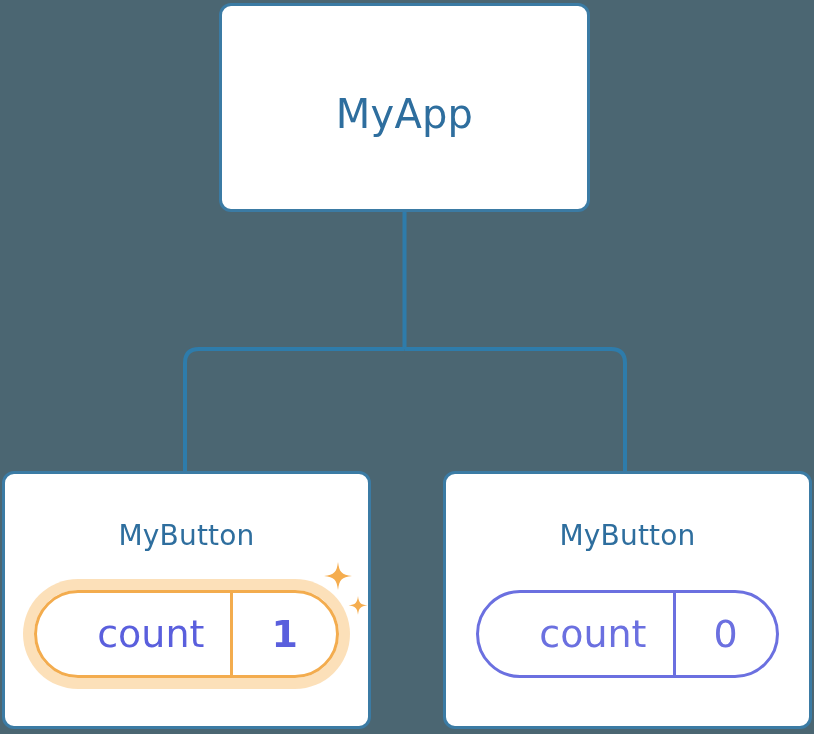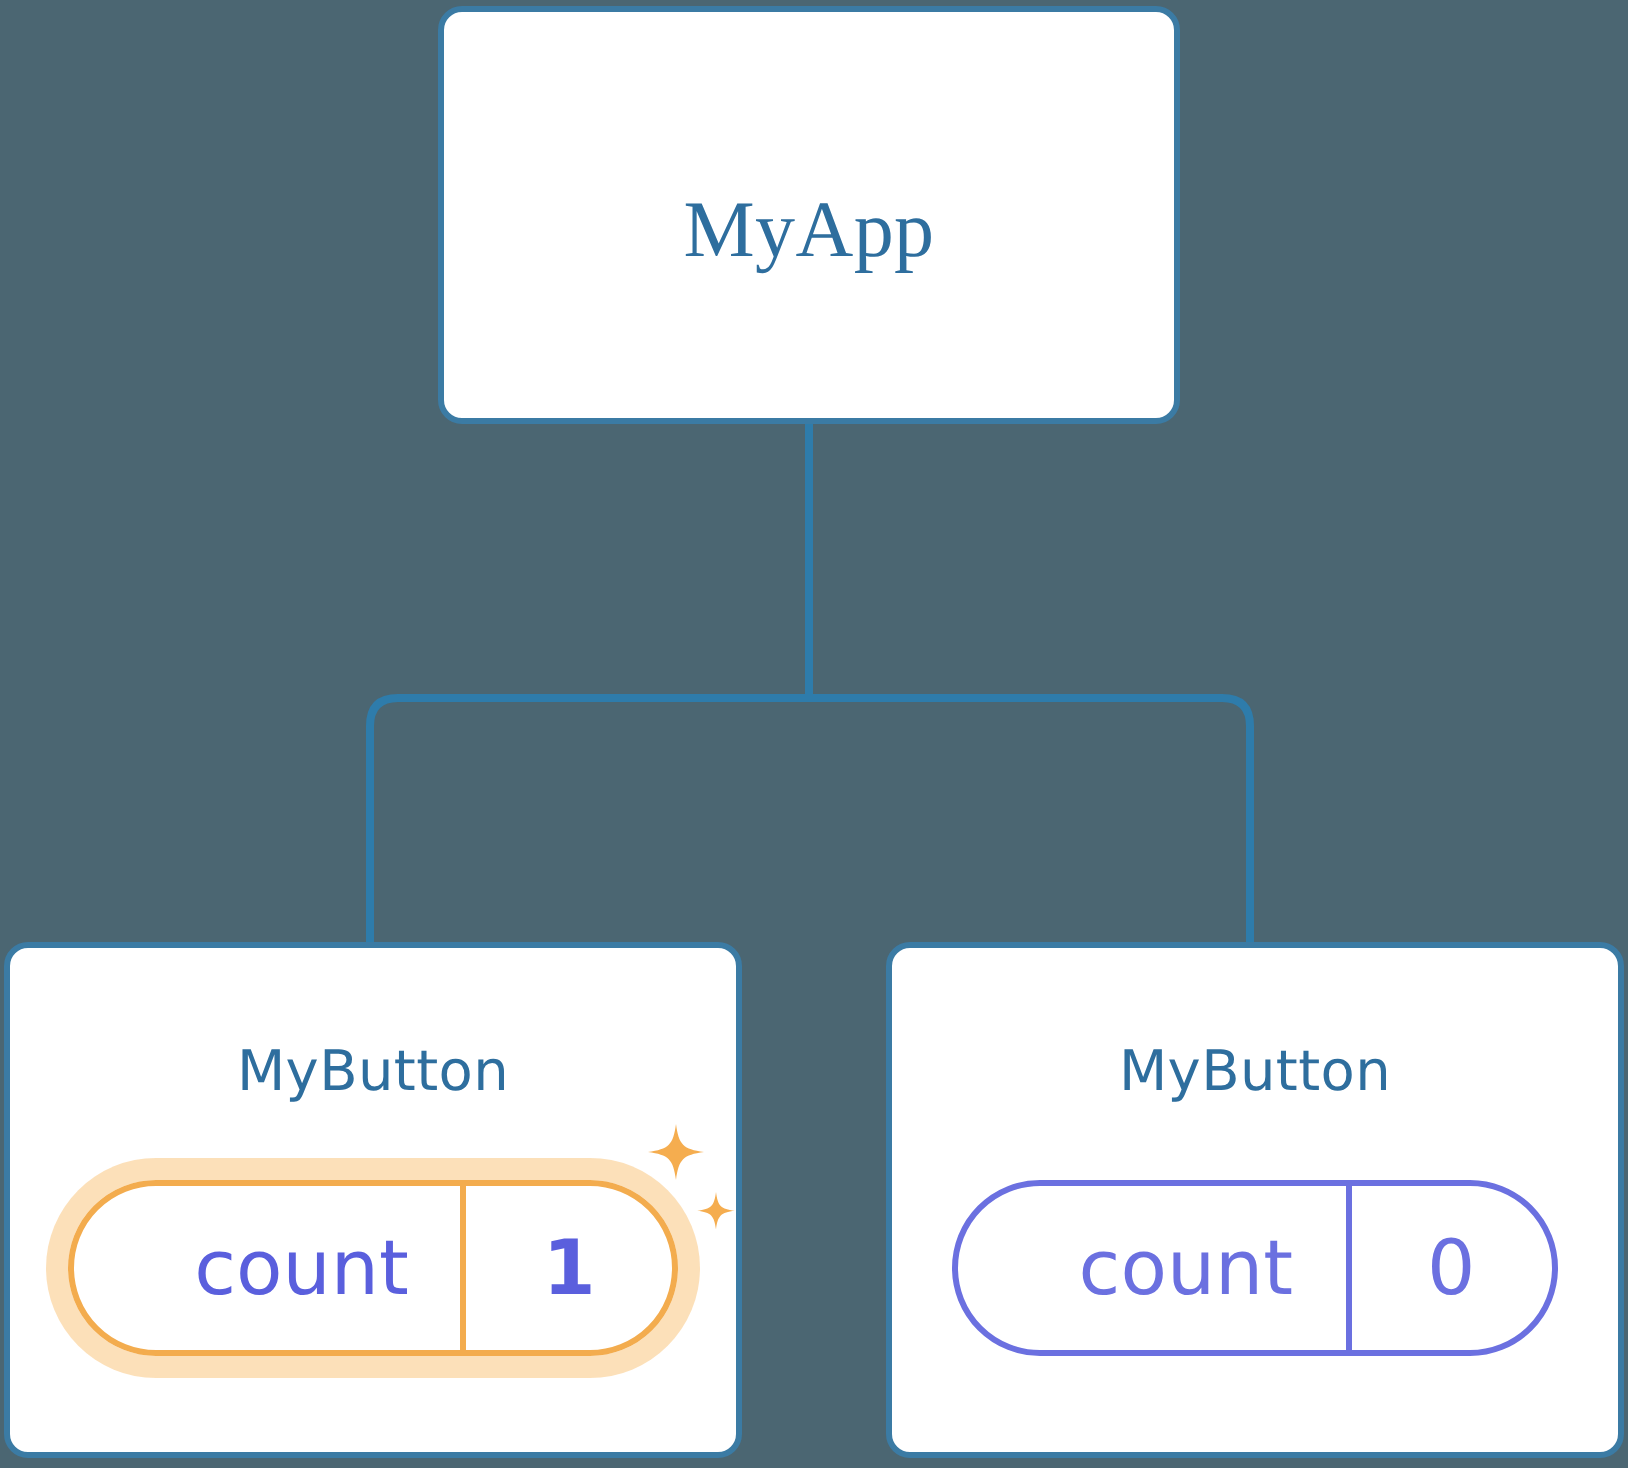--- a/index.html
+++ b/index.html
@@ -73,21 +73,20 @@
     font-size: 40px;
     font-weight: 400;
     letter-spacing: 0.2px;
     white-space: nowrap;
     user-select: none;
   }
 
   .node-root .node-title {
     top: 85px;
     font-size: 40px;
-    font-family: Liberation Serif, serif;
   }
 
   .node-child-left .node-title,
   .node-child-right .node-title {
     top: 45px;
     font-size: 28px;
   }
 
   
   .pill-wrap {

